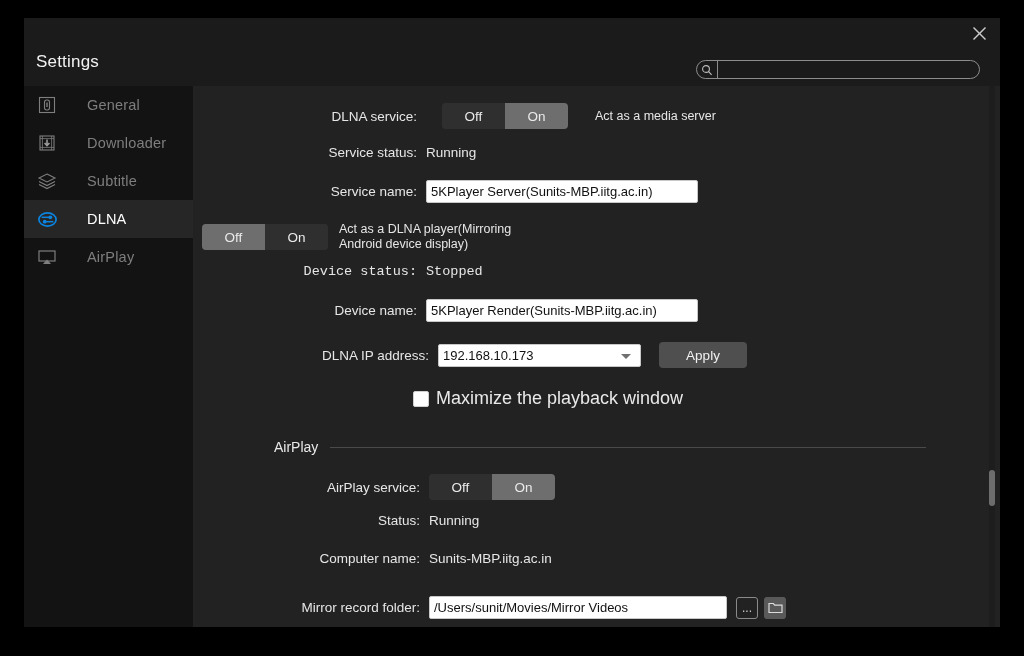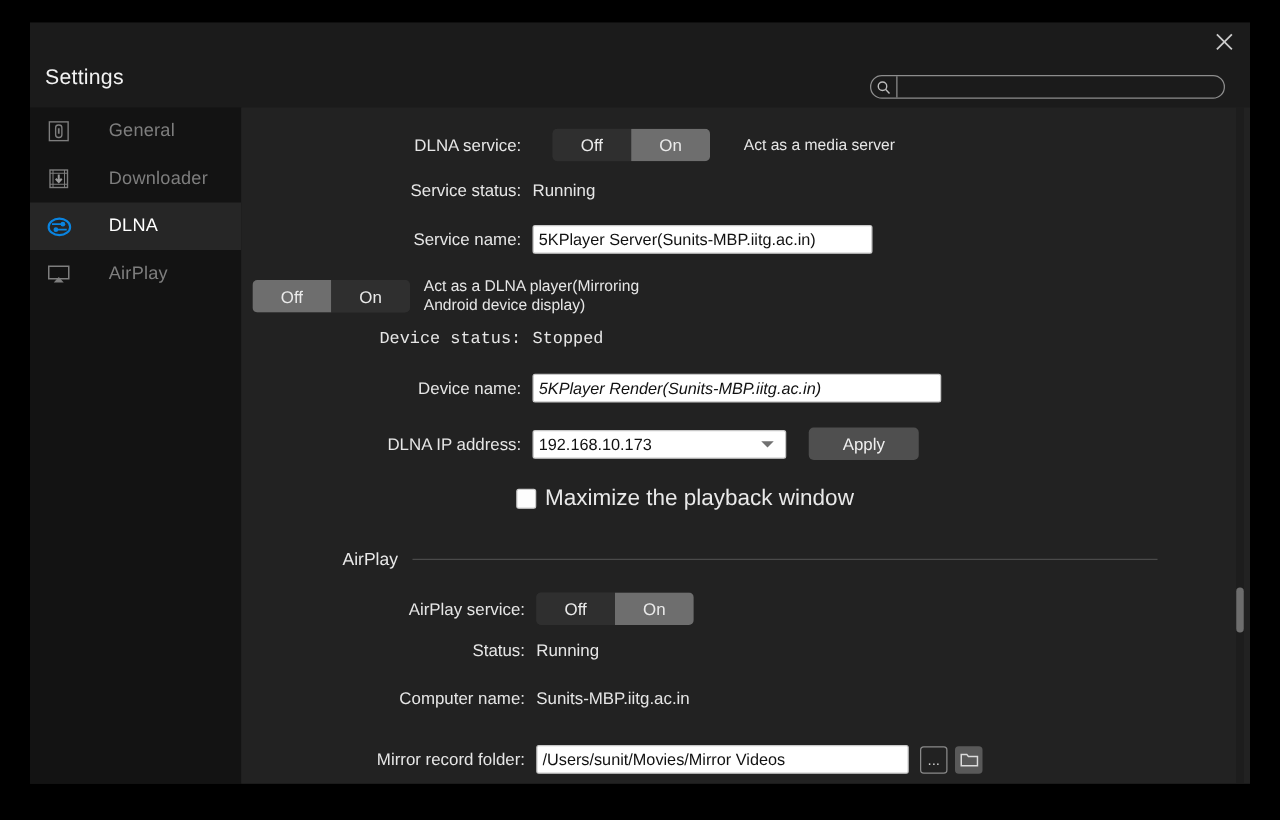--- a/index.html
+++ b/index.html
@@ -250,20 +250,30 @@
           <line x1="3" y1="5.6" x2="17" y2="5.6" stroke="#7e7e7e" stroke-width=".8"></line>
           <line x1="3" y1="14.4" x2="17" y2="14.4" stroke="#7e7e7e" stroke-width=".8"></line>
           <line x1="5.4" y1="3" x2="5.4" y2="17" stroke="#7e7e7e" stroke-width=".8"></line>
           <line x1="14.6" y1="3" x2="14.6" y2="17" stroke="#7e7e7e" stroke-width=".8"></line>
           <path d="M10 6.6 L10 12 M7.6 10 L10 12.6 L12.4 10" fill="none" stroke="#9a9a9a" stroke-width="1.6"></path>
         </svg>
       </span>
       <span class="nav-label">Downloader</span>
     </div>
 
+    <div class="nav-item">
+      <span class="nav-icon">
+        <svg width="20" height="20" viewBox="0 0 20 20">
+          <path d="M10 3 L18 7 L10 11 L2 7 Z" fill="none" stroke="#7e7e7e" stroke-width="1.1"></path>
+          <path d="M2 10.6 L10 14.6 L18 10.6" fill="none" stroke="#7e7e7e" stroke-width="1.1"></path>
+          <path d="M2 13.6 L10 17.6 L18 13.6" fill="none" stroke="#7e7e7e" stroke-width="1.1"></path>
+        </svg>
+      </span>
+      <span class="nav-label">Subtitle</span>
+    </div>
 
     <div class="nav-item active">
       <span class="nav-icon">
         <svg width="21" height="21" viewBox="0 0 21 21">
           <ellipse cx="10.5" cy="10.5" rx="8.6" ry="6.6" fill="none" stroke="#0a84e0" stroke-width="1.7"></ellipse>
           <line x1="4.6" y1="8.3" x2="14.4" y2="8.3" stroke="#0a84e0" stroke-width="1.5"></line>
           <line x1="6.6" y1="12.7" x2="16.4" y2="12.7" stroke="#0a84e0" stroke-width="1.5"></line>
           <circle cx="13.3" cy="8.3" r="1.9" fill="#0a84e0"></circle>
           <circle cx="7.7" cy="12.7" r="1.9" fill="#0a84e0"></circle>
         </svg>
@@ -313,24 +323,24 @@
 Android device display)</span>
       </div>
 
       <div class="row" style="left:0; top:178px; width:500px;font-family:Liberation Mono, monospace;">
         <span class="lbl" style="width:224px;">Device status:</span>
         <span class="val" style="margin-left:9px;">Stopped</span>
       </div>
 
       <div class="row" style="left:0; top:213px; width:610px;">
         <span class="lbl" style="width:224px;">Device name:</span>
-        <input class="tin" style="margin-left: 9px; width: 327px; font-style: italic;" type="text" placeholder="" value="5KPlayer Render(Sunits-MBP.iitg.ac.in)">
-      </div>
-
-      <div class="row" style="left:0; top:256px; width:640px;align-items:center;">
+        <input class="tin" style="margin-left: 9px; width: 272px;" type="text" placeholder="" value="5KPlayer Render(Sunits-MBP.iitg.ac.in)">
+      </div>
+
+      <div class="row" style="left:12px; top:256px; width:640px;align-items:center;">
         <span class="lbl" style="width:224px;">DLNA IP address:</span>
         <span class="dd" style="margin-left:9px; width:203px;">
           <span class="dd-text">192.168.10.173</span>
           <span class="dd-arrow">
             <svg width="12" height="8" viewBox="0 0 12 8">
                 <path d="M1 2 L11 2 L6 7 Z" fill="#707070"></path>
               </svg>
           </span>
         </span>
         <span class="btn" style="margin-left:18px; width:88px;">Apply</span>

